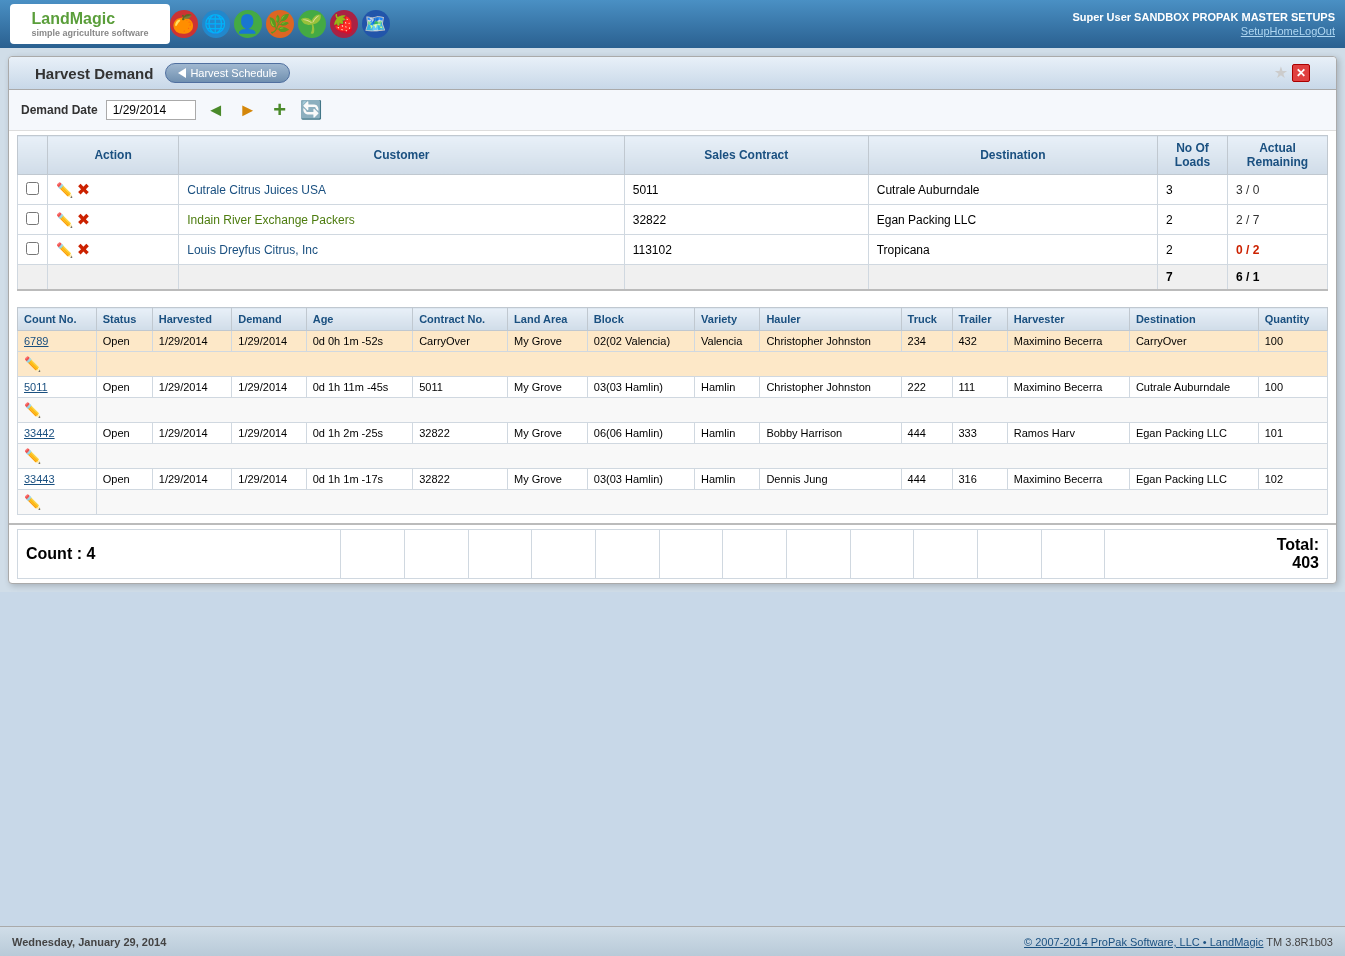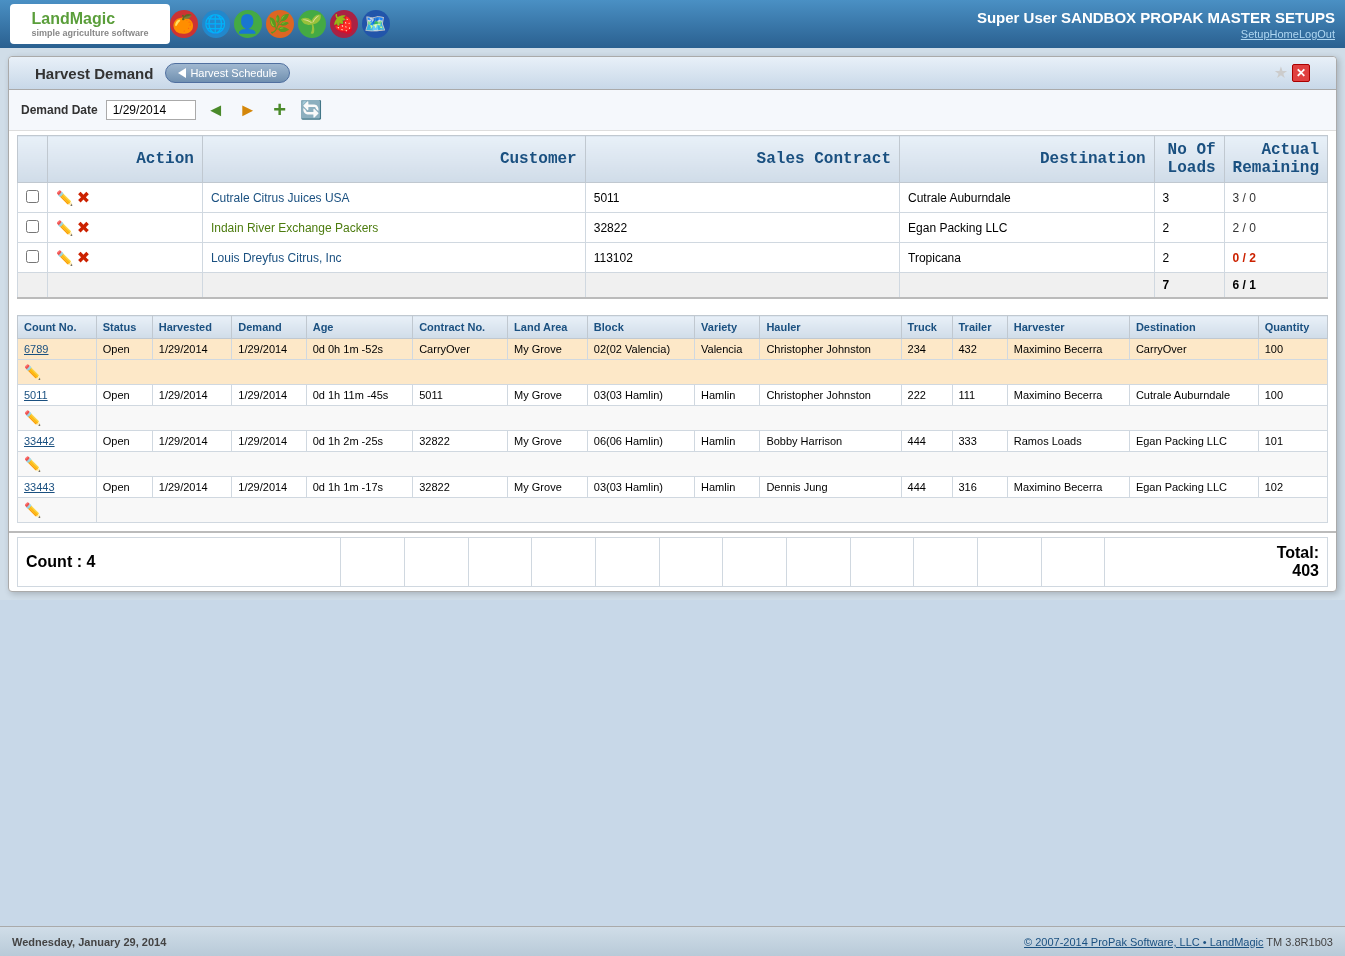--- a/index.html
+++ b/index.html
@@ -52,21 +52,21 @@
       width: 28px; height: 28px;
       border-radius: 50%;
       display: flex; align-items: center; justify-content: center;
       font-size: 18px;
     }
     .top-right-info {
       text-align: right;
       color: white;
       font-size: 11px;
     }
-    .top-right-info .title { font-weight: bold; font-size: 15px; }
+    .top-right-info .title { font-weight: bold; font-size: 11px; }
     .top-right-links { display: flex; justify-content: flex-end; margin-top: 2px; }
     .top-right-links a { color: #aed6f1; text-decoration: underline; cursor: pointer; font-size: 11px; }
 
     
     .main-area {
       background: #d0dde8;
       padding: 8px;
       position: relative;
       z-index: 5;
     }
@@ -174,25 +174,24 @@
     
     .summary-table {
       width: 100%;
       border-collapse: collapse;
       border-bottom: 2px solid #bbb;
     }
     .summary-table th {
       background: linear-gradient(to bottom, #e8f0f8, #d0dce8);
       border: 1px solid #c0c8d0;
       padding: 5px 8px;
-      text-align: right;
+      text-align: center;
       color: #1a5080;
       font-weight: bold;
-      font-size: 16px;
-      font-family: Liberation Mono, monospace;
+      font-size: 12px;
     }
     .summary-table td {
       border: 1px solid #d0d8e0;
       padding: 5px 8px;
       font-size: 12px;
     }
     .summary-table .total-row td {
       background: #f0f0f0;
       font-weight: bold;
     }
@@ -374,21 +373,21 @@
       <input type="checkbox" style="">
     </td>
     <td>
       <span class="edit-icon" title="Edit">✏️</span>
       <span style="color:#cc2200; font-size:16px; cursor:pointer;" title="Delete">✖</span>
     </td>
     <td style="color:#4d7c0f;">Indain River Exchange Packers</td>
     <td>32822</td>
     <td>Egan Packing LLC</td>
     <td>2</td>
-    <td class="actual-normal">2 / 0</td>
+    <td class="actual-normal">2 / 7</td>
   </tr>
             <tr>
     <td class="checkbox-cell">
       <input type="checkbox" style="">
     </td>
     <td>
       <span class="edit-icon" title="Edit">✏️</span>
       <span style="color:#cc2200; font-size:16px; cursor:pointer;" title="Delete">✖</span>
     </td>
     <td style="color:#1a5080;">Louis Dreyfus Citrus, Inc</td>
@@ -490,21 +489,21 @@
     <td>1/29/2014</td>
     <td>1/29/2014</td>
     <td>0d 1h 2m -25s</td>
     <td>32822</td>
     <td>My Grove</td>
     <td>06(06 Hamlin)</td>
     <td>Hamlin</td>
     <td>Bobby Harrison</td>
     <td>444</td>
     <td>333</td>
-    <td>Ramos Loads</td>
+    <td>Ramos Harv</td>
     <td>Egan Packing LLC</td>
     <td>101</td>
   </tr>
             <tr class="normal">
     <td>
       <span class="edit-icon">✏️</span>
     </td>
     <td colspan="14"></td>
   </tr>
             <tr class="normal">

